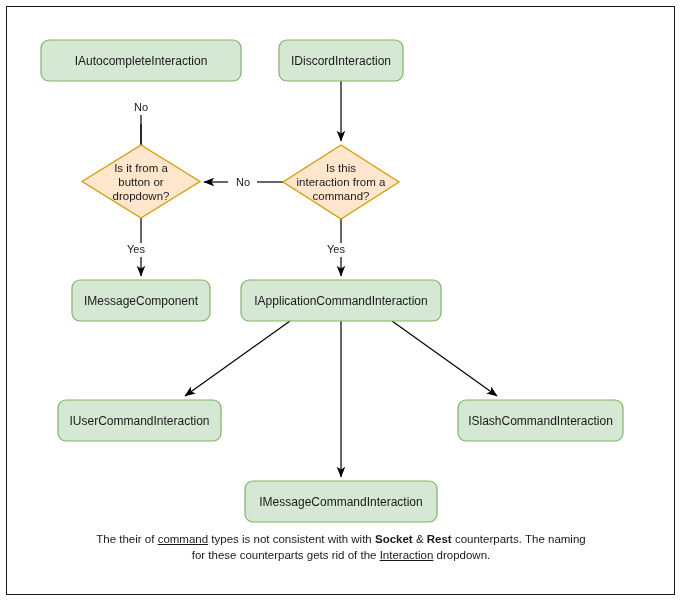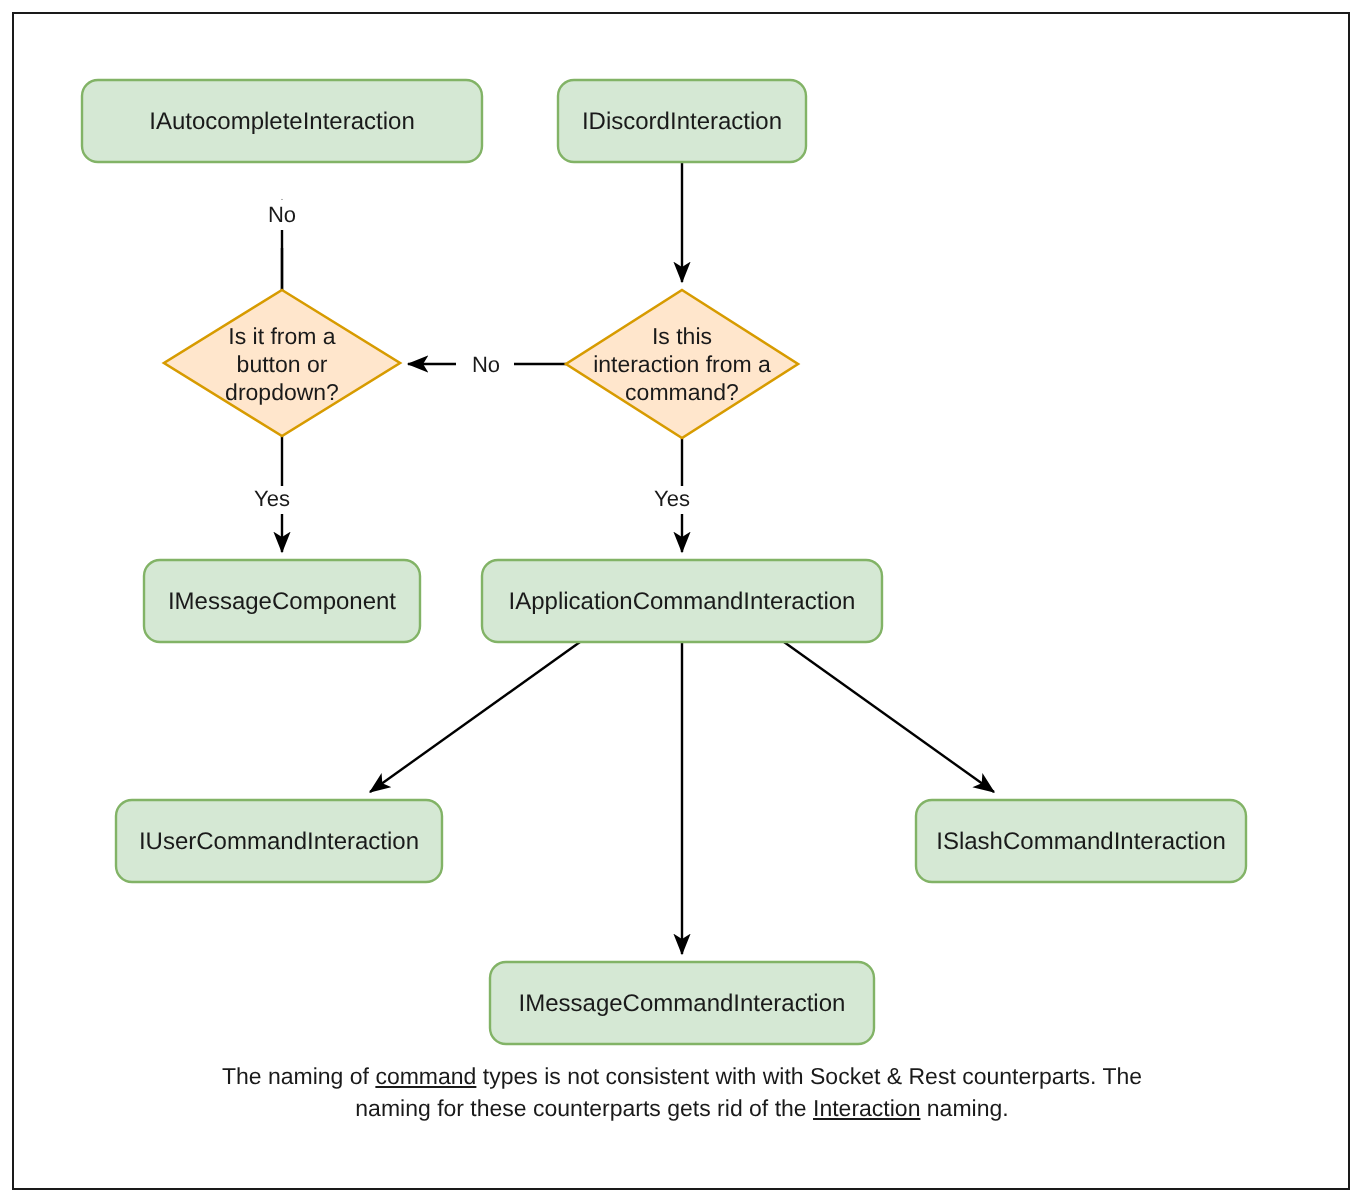--- a/index.html
+++ b/index.html
@@ -77,21 +77,21 @@
     position: absolute;
     left: 96px;
     top: 531px;
     width: 490px;
     text-align: center;
     font-family: "Liberation Sans", sans-serif;
     font-size: 11.5px;
     line-height: 16px;
     color: #1a1a1a;
   }
-  .footnote b { font-weight: normal; }
+  .footnote b { font-weight: bold; }
   .footnote u { text-decoration: underline; }
 </style>
 </head>
 <body>
 
 <div id="canvas">
 
   <div id="page-frame"></div>
 
   <svg id="diagram" viewBox="0 0 682 602">
@@ -188,16 +188,16 @@
     </g>
 
     <g>
       <rect class="node-box" x="245" y="481" width="192" height="41" rx="8" ry="8"></rect>
       <text class="node-label" x="341" y="502.5">IMessageCommandInteraction</text>
     </g>
 
   </svg>
 
   <div class="footnote">
-    <span>The naming of </span><u>command</u><span> types is not consistent with with </span><b>Socket</b><span> &amp; </span><b>Rest</b><span> counterparts. The naming for these counterparts gets rid of the </span><u>Interaction</u><span> naming.</span>
+    <span>The their of </span><u>command</u><span> types is not consistent with with </span><b>Socket</b><span> &amp; </span><b>Rest</b><span> counterparts. The naming for these counterparts gets rid of the </span><u>Interaction</u><span> dropdown.</span>
   </div>
 
 </div>
 
 </body></html>

